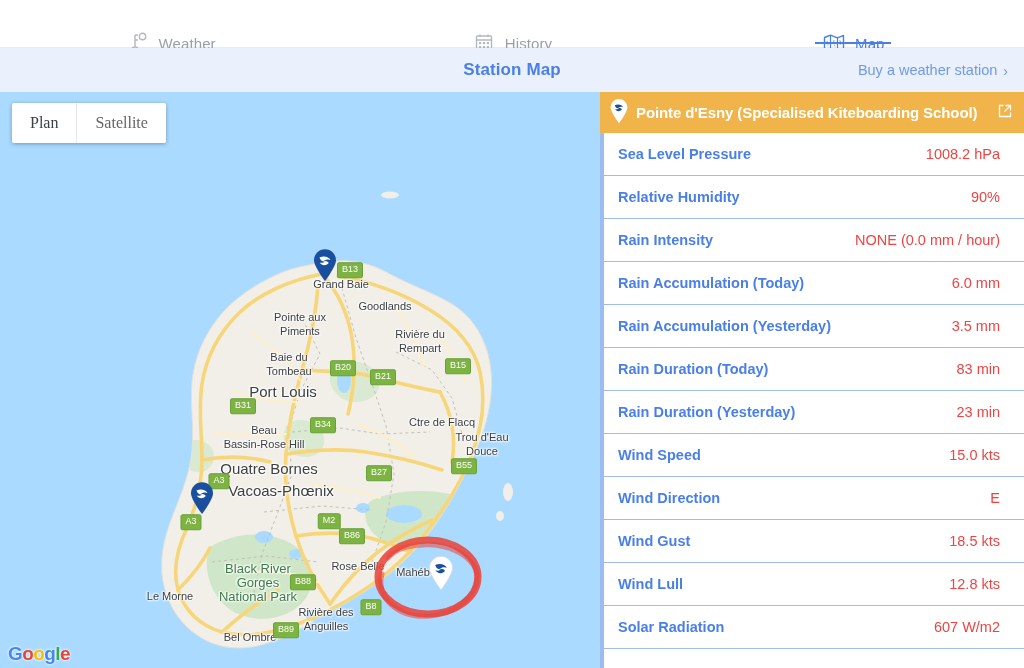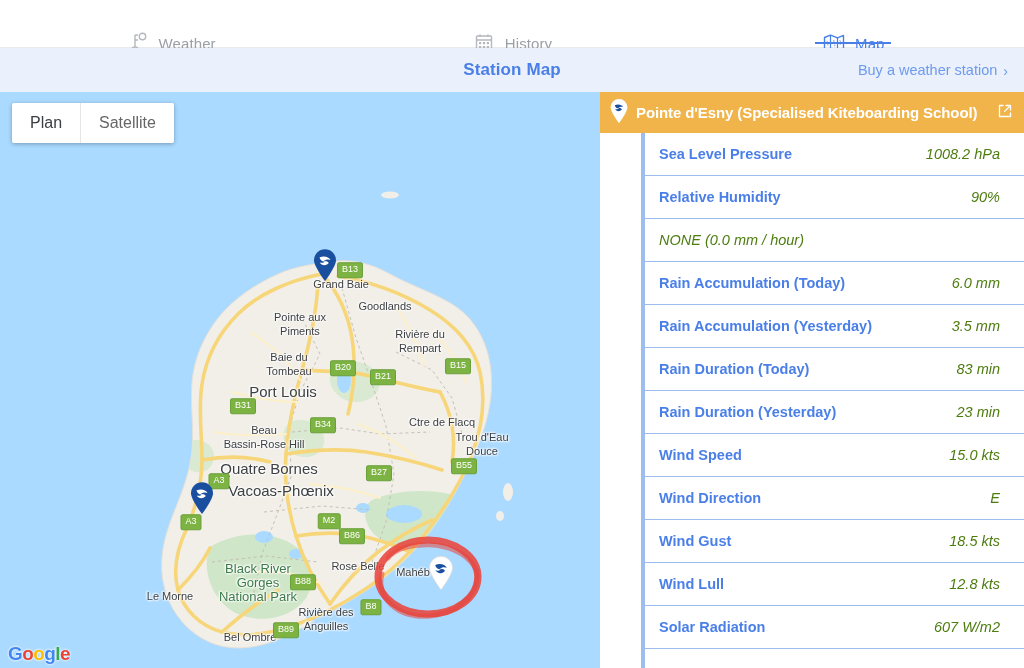--- a/index.html
+++ b/index.html
@@ -91,21 +91,21 @@
   .map-toggle {
     position: absolute;
     top: 11px; left: 12px;
     display: flex;
     box-shadow: 0 1px 4px rgba(0,0,0,.3);
     border-radius: 2px;
     overflow: hidden;
     z-index: 40;
   }
   .map-toggle button {
-    font-family: Liberation Sans, sans-serif;
+    font-family: Liberation Serif, serif;
     font-size: 16px;
     background: #fff;
     border: none;
     padding: 0 18px;
     height: 40px;
     cursor: pointer;
     color: #666;
   }
   .map-toggle button.sel { color: #3c4043; font-weight: normal; }
   .map-toggle .divider { width: 1px; background: #e6e6e6; }
@@ -193,33 +193,31 @@
     overflow: hidden;
   }
   .row {
     height: 43px;
     border-bottom: 1.5px solid #9dbcf0;
     border-left: 4px solid #9dbcf0;
     display: flex;
     align-items: center;
     padding: 0 24px 0 14px;
     background: #fff;
-    margin-left: 41px;
   }
   .row .rlabel {
     flex: 1;
     color: #4a7fe8;
     font-size: 14.5px;
     font-weight: bold;
   }
   .row .rvalue {
-    color: #4d7c0f;
+    color: #ef4444;
     font-size: 14.5px;
     text-align: right;
-    font-style: italic;
   }
   .row.partial { height: 20px; border-bottom: none; }
 </style>
 </head>
 <body>
 
 <div class="topnav">
 
   <div class="nav-tab">
     <span class="nav-icon">
@@ -473,20 +471,21 @@
 
     <div class="row">
       <span class="rlabel">Sea Level Pressure</span>
       <span class="rvalue">1008.2 hPa</span>
     </div>
     <div class="row">
       <span class="rlabel">Relative Humidity</span>
       <span class="rvalue">90%</span>
     </div>
     <div class="row">
+      <span class="rlabel">Rain Intensity</span>
       <span class="rvalue">NONE (0.0 mm / hour)</span>
     </div>
     <div class="row">
       <span class="rlabel">Rain Accumulation (Today)</span>
       <span class="rvalue">6.0 mm</span>
     </div>
     <div class="row">
       <span class="rlabel">Rain Accumulation (Yesterday)</span>
       <span class="rvalue">3.5 mm</span>
     </div>

